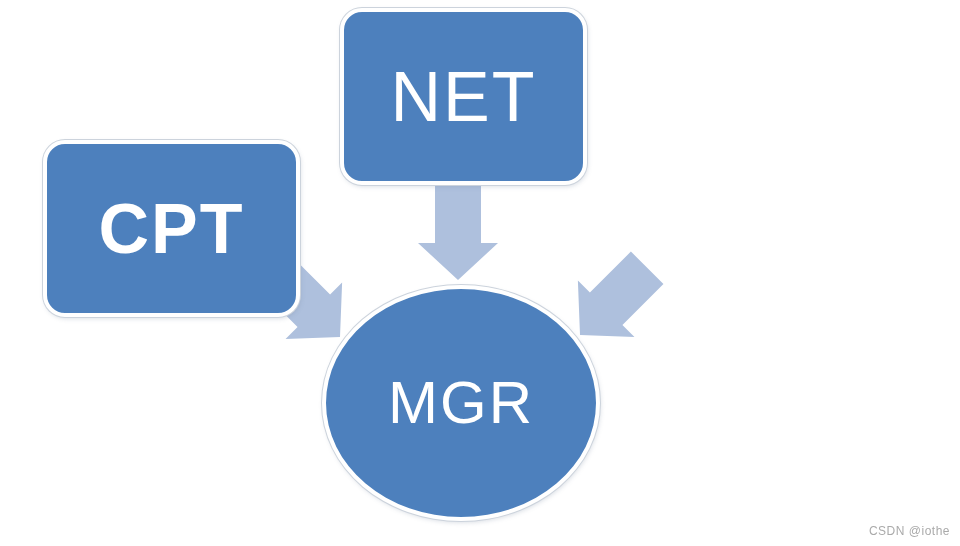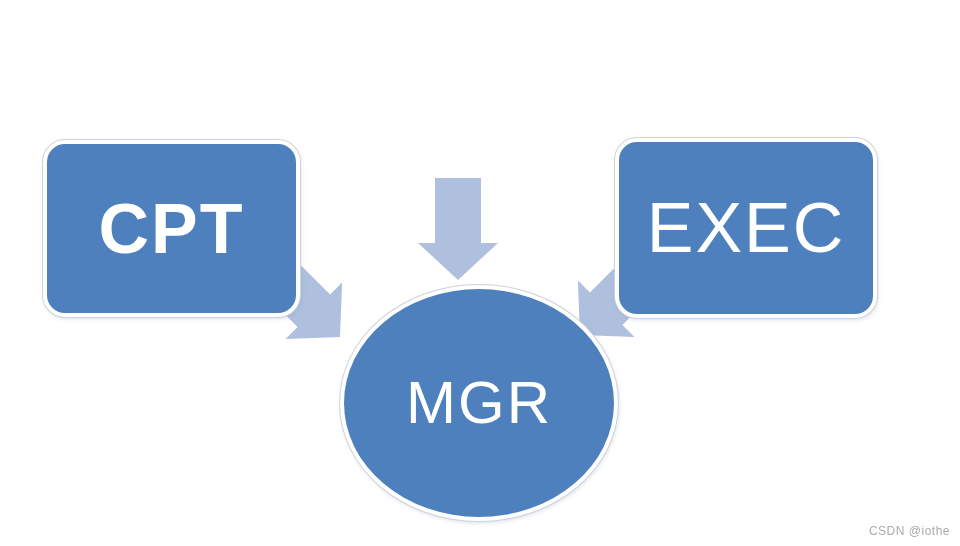--- a/index.html
+++ b/index.html
@@ -37,21 +37,21 @@
     border: 4px solid #ffffff;
     box-shadow: 0 0 0 1px #ccd3dc, 1px 2px 4px rgba(120, 135, 160, 0.25);
     color: var(--node-text, #ffffff);
   }
   .node.rect { border-radius: 22px; }
   .node.ellipse { border-radius: 50%; }
 
   .node-net  { left: 340px; top: 8px;   width: 247px; height: 177px; }
   .node-cpt  { left: 43px;  top: 140px; width: 257px; height: 177px; font-weight: bold; }
   .node-exec { left: 615px; top: 138px; width: 262px; height: 180px; }
-  .node-mgr  { left: 340px; top: 285px; width: 278px; height: 236px; }
+  .node-mgr  { left: 322px; top: 285px; width: 278px; height: 236px; }
 
   .node .label {
     font-size: 70px;
     line-height: 1;
     letter-spacing: 2px;
     user-select: none;
   }
   .node-mgr .label { font-size: 60px; }
 
   .watermark {
@@ -76,24 +76,24 @@
 
     <path transform="translate(340,337) rotate(-45)" d="M-23,-95 L-23,-37 L-40,-37 L0,0 L40,-37 L23,-37 L23,-95 Z"></path>
 
     <path transform="translate(580,335) rotate(45)" d="M-23,-95 L-23,-37 L-40,-37 L0,0 L40,-37 L23,-37 L23,-95 Z"></path>
   </svg>
 
   <div class="node rect node-cpt">
     <span class="label">CPT</span>
   </div>
 
+  <div class="node rect node-net">
+    <span class="label">NET</span>
+  </div>
 
-  <div class="node rect node-exec">
-    <span class="label">EXEC</span>
-  </div>
 
   <div class="node ellipse node-mgr">
     <span class="label">MGR</span>
   </div>
 
   <div class="watermark">CSDN @iothe</div>
 
 </div>
 
 </body></html>

